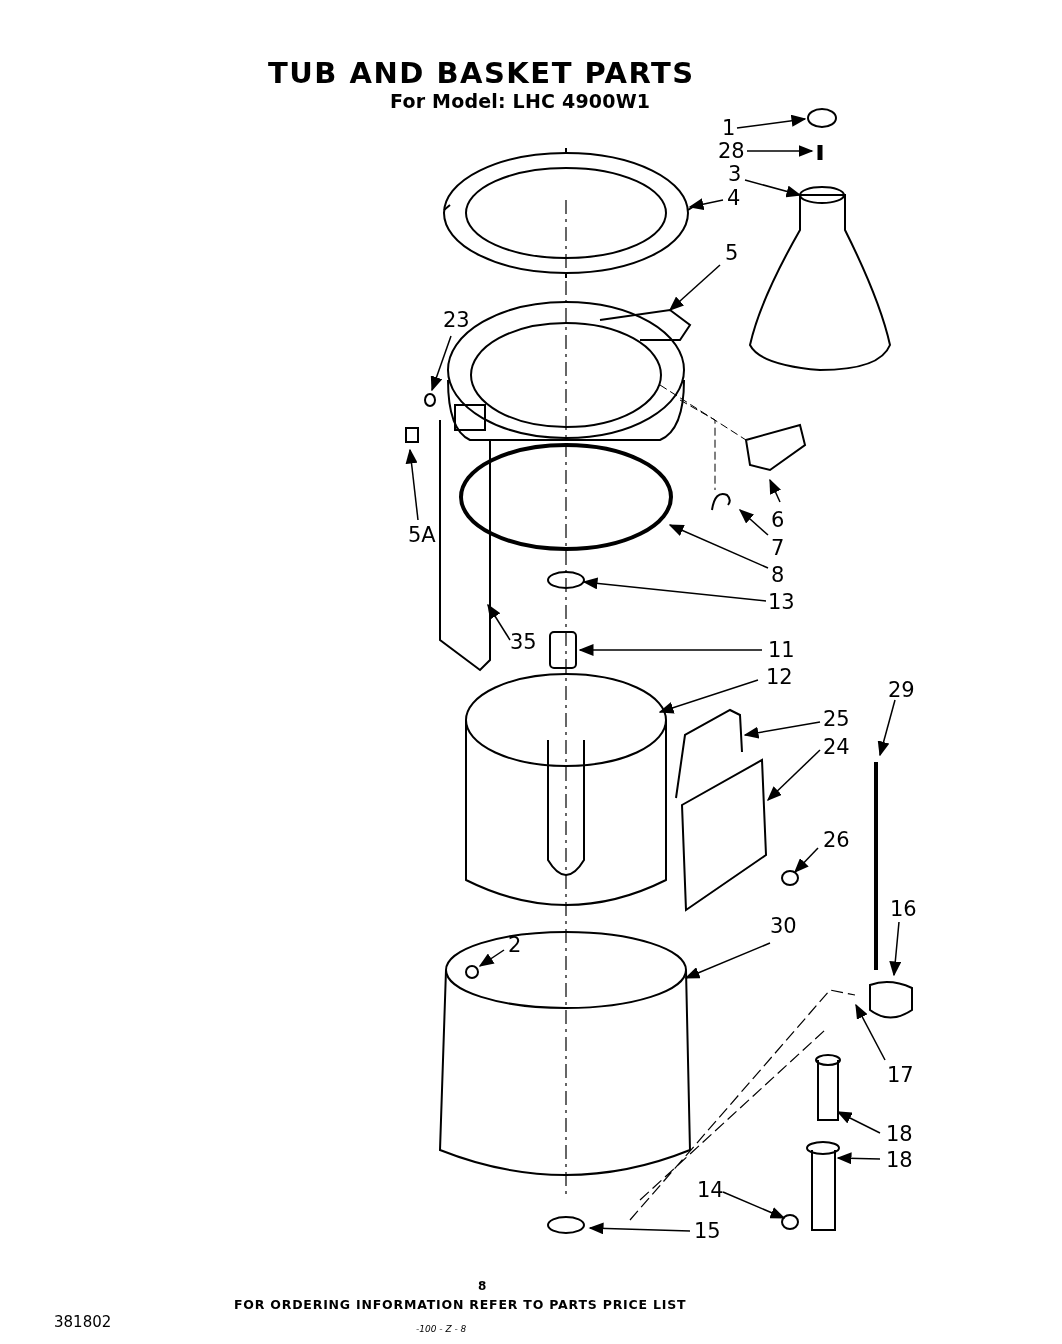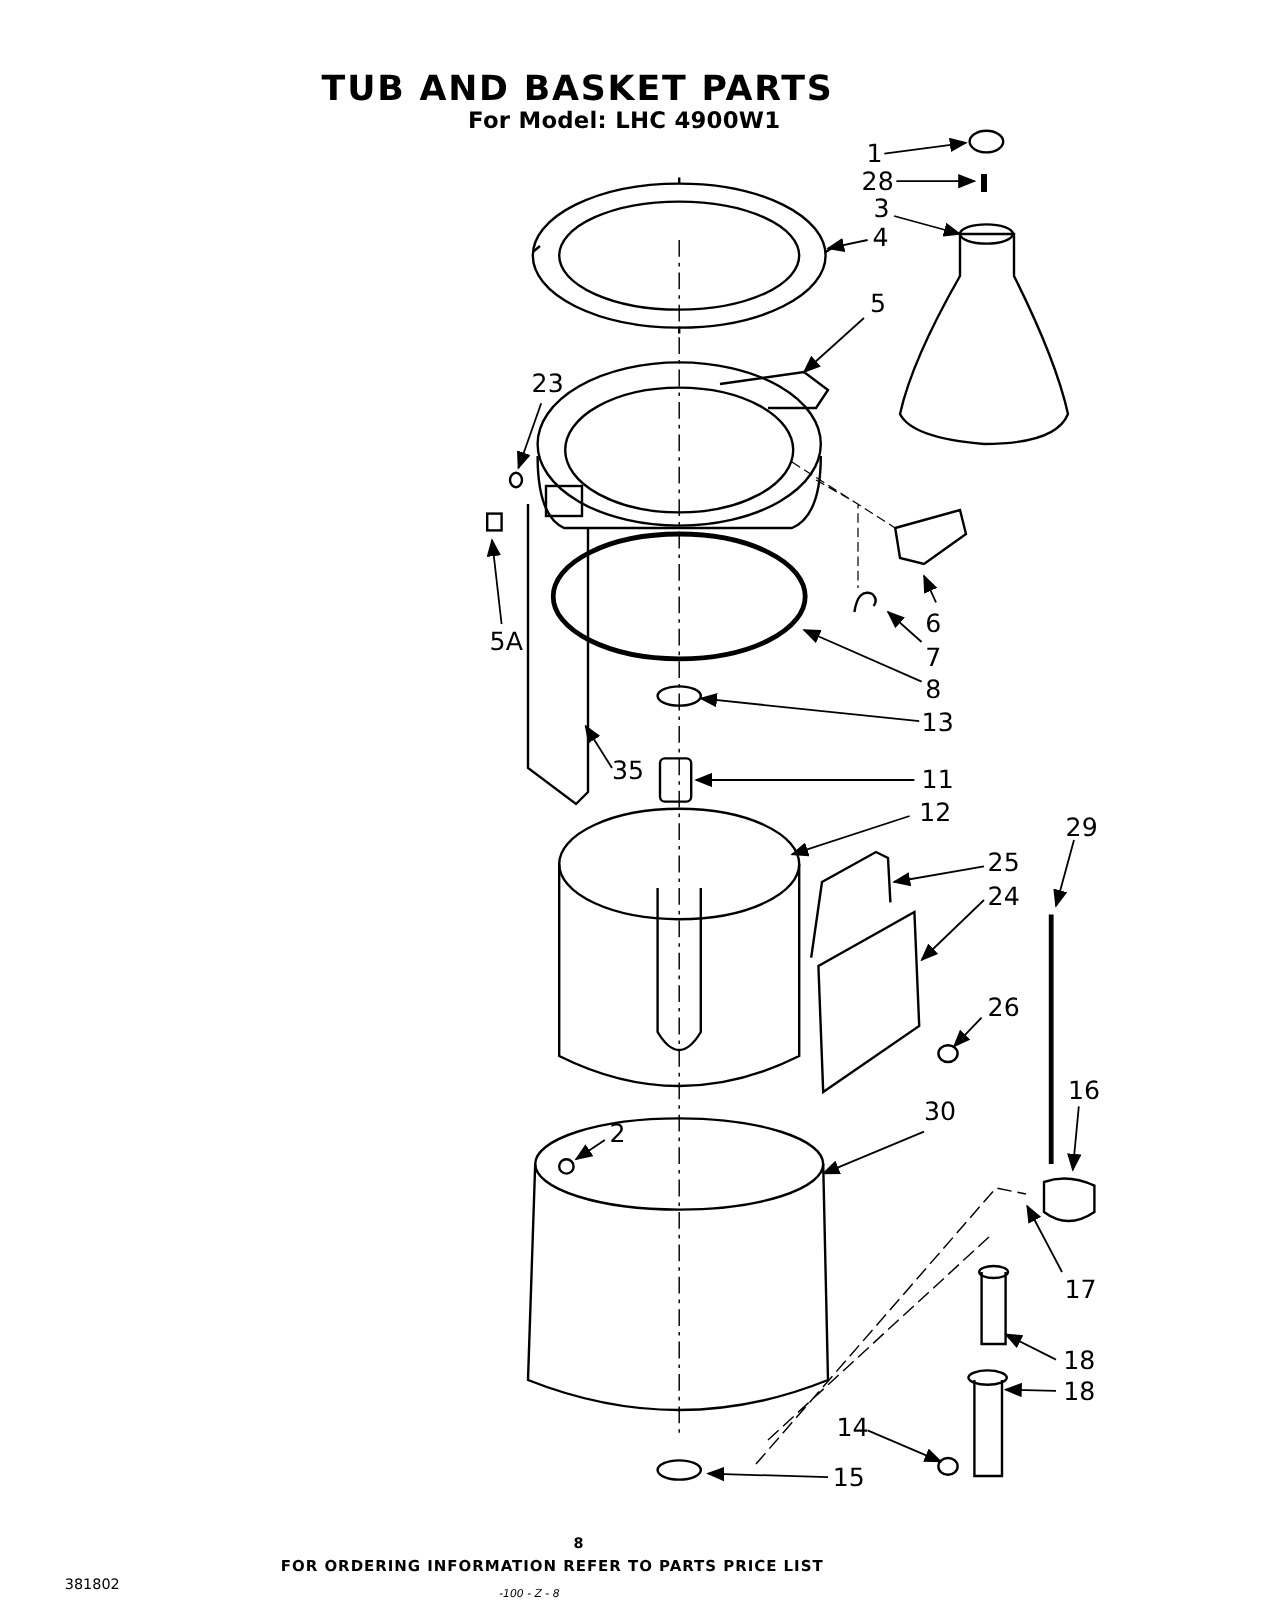--- a/index.html
+++ b/index.html
@@ -1,21 +1,21 @@
 <!DOCTYPE html>
 <html><head>
 <meta charset="utf-8">
 <style>
   html, body { margin: 0; padding: 0; background: #ffffff; }
   body { width: 1062px; height: 1344px; position: relative; overflow: hidden; font-family: "DejaVu Sans", sans-serif; color: #000; }
   .title { position: absolute; left: 268px; top: 56px; font-family: "DejaVu Sans", sans-serif; font-weight: bold; font-size: 29px; letter-spacing: 1.5px; }
   .subtitle { position: absolute; left: 390px; top: 90px; font-family: "DejaVu Sans", sans-serif; font-weight: bold; font-size: 19px; letter-spacing: 0.2px; }
   .footer { position: absolute; left: 234px; top: 1273px; font-family: "DejaVu Sans", sans-serif; font-weight: bold; font-size: 12.5px; letter-spacing: 0.8px; margin-top: 24px; }
   .page-num { position: absolute; left: 478px; top: 1279px; font-weight: bold; font-size: 12px; }
-  .doc-num { position: absolute; left: 54px; top: 1313px; font-size: 12px; }
+  .doc-num { position: absolute; left: 54px; top: 1313px; font-size: 15px; }
   .scrap { position: absolute; left: 416px; top: 1324px; font-size: 9px; font-style: italic; }
   .callout { position: absolute; font-family: "DejaVu Sans", sans-serif; font-size: 21px; line-height: 1; }
   svg.art { position: absolute; left: 0; top: 0; }
 </style>
 </head>
 <body>
 
 <div class="title">TUB AND BASKET PARTS</div>
 <div class="subtitle">For Model: LHC 4900W1</div>
 

